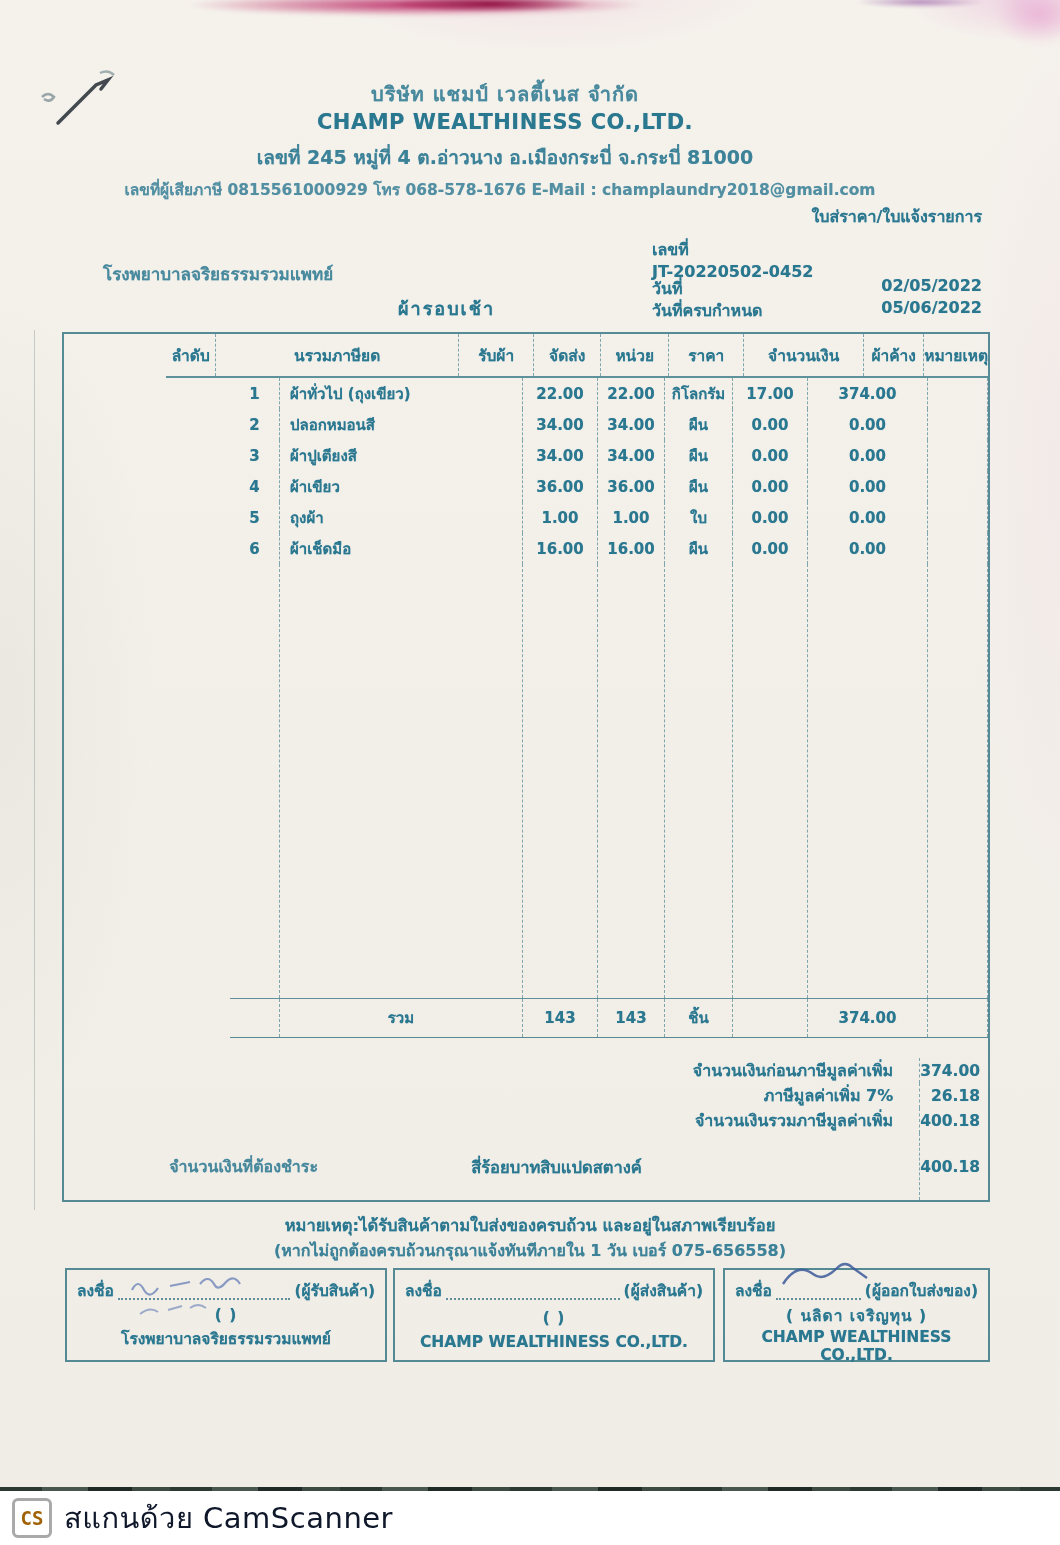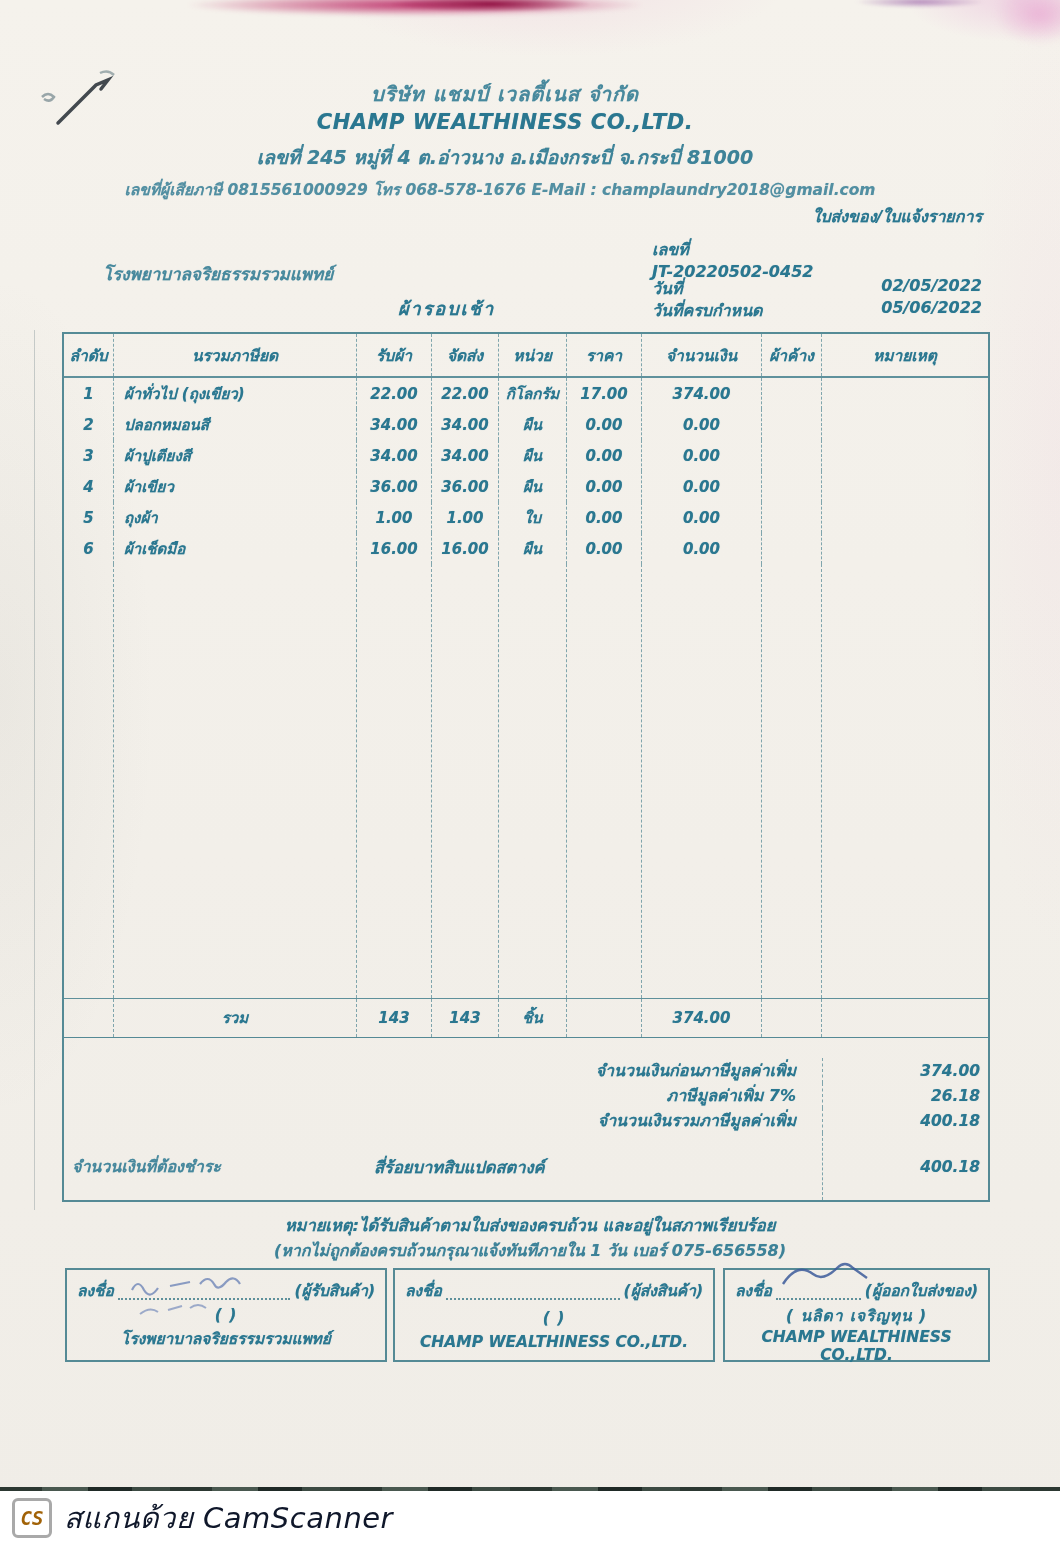--- a/index.html
+++ b/index.html
@@ -6,21 +6,20 @@
   body{font-family:"DejaVu Sans",sans-serif;}
   .page{
     position:relative;width:1060px;height:1545px;overflow:hidden;
     background:
       radial-gradient(340px 110px at 52% -20px, rgba(233,170,205,.22), transparent 70%),
       radial-gradient(160px 60px at 96% 0px, rgba(225,145,205,.30), transparent 70%),
       radial-gradient(220px 600px at 0px 45%, rgba(150,150,140,.09), transparent 70%),
       radial-gradient(140px 700px at 100% 30%, rgba(235,175,210,.10), transparent 70%),
       linear-gradient(#f5f2ec, #f2efe9 55%, #f0ede7);
     color:#2a7790;
-    font-style:italic;
   }
   .ink{color:#2a7790;text-shadow:0 0 .7px rgba(42,119,144,.55);}
   .abs{position:absolute;}
   
   .streak{left:185px;top:-6px;width:460px;height:22px;border-radius:50%;
     background:radial-gradient(closest-side, rgba(181,20,86,.85), rgba(181,20,86,.35) 60%, transparent);
     filter:blur(2px);}
   .streak2{left:390px;top:-4px;width:200px;height:16px;border-radius:50%;
     background:radial-gradient(closest-side, rgba(140,10,60,.9), transparent);filter:blur(1px);}
   .smudge-purple{left:855px;top:-4px;width:130px;height:12px;border-radius:50%;
@@ -35,21 +34,21 @@
   .h-ad{top:142px;font-size:19px;opacity:.9;}
   .h-tax{top:177px;font-size:15.5px;opacity:.8;width:1060px;left:-30px;}
   .doc-type{top:204px;right:78px;font-size:16px;font-weight:600;}
   .meta-line{right:78px;font-size:16px;font-weight:600;width:330px;display:flex;justify-content:space-between;}
   .m1{top:237px;flex-direction:column;} .m2{top:276px;}
   .customer{left:103px;top:260px;font-size:17px;font-weight:600;opacity:.85;}
   .batch{left:398px;top:294px;font-size:18px;font-weight:600;letter-spacing:2px;}
   .due-line{top:298px;right:78px;width:330px;display:flex;justify-content:space-between;font-size:16px;font-weight:600;}
   
   .tbl{left:62px;top:332px;width:928px;height:870px;display:flex;flex-direction:column;
-    border:2px solid rgba(32,104,122,.75);box-sizing:border-box;font-size:15px;font-weight:600;}
+    border:2px solid rgba(32,104,122,.75);box-sizing:border-box;font-size:15px;font-weight:600;align-items:flex-end;}
   .trow{display:grid;grid-template-columns:50px 243px 75px 67px 68px 75px 120px 60px 1fr;}
   .c{border-right:1.4px dashed rgba(32,104,122,.55);display:flex;align-items:center;justify-content:center;box-sizing:border-box;}
   .c:last-child{border-right:none;}
   .c.desc{justify-content:flex-start;padding-left:10px;}
   .thead{height:42px;border-bottom:2px solid rgba(32,104,122,.7);font-weight:700;font-size:15.5px;}
   .item{height:31px;}
   .filler{flex:1;}
   .sum{height:38px;border-top:1.6px solid rgba(32,104,122,.7);border-bottom:1.8px solid rgba(32,104,122,.75);font-weight:700;}
   .totals{height:142px;display:flex;flex-direction:column;margin-top:20px;}
   .trow2{display:grid;grid-template-columns:758px 1fr;flex:0 0 30px;}
@@ -94,21 +93,21 @@
     <path d="M28,68 L66,30 l12,-5 l-7,9" fill="none" stroke="#232c34" stroke-width="3.5" stroke-linecap="round" opacity=".85"></path>
     <path d="M12,42 q6,-6 12,0 q-4,6 -10,2" fill="none" stroke="#3c5a66" stroke-width="2.5" opacity=".5"></path>
     <path d="M70,18 q8,-4 14,2" fill="none" stroke="#3c5a66" stroke-width="2.5" opacity=".45"></path>
   </svg>
 
   <div class="abs hdr h-th ink">บริษัท แชมป์ เวลตี้เนส จำกัด</div>
   <div class="abs hdr h-en ink">CHAMP WEALTHINESS CO.,LTD.</div>
   <div class="abs hdr h-ad ink">เลขที่ 245 หมู่ที่ 4 ต.อ่าวนาง อ.เมืองกระบี่ จ.กระบี่ 81000</div>
   <div class="abs hdr h-tax ink">เลขที่ผู้เสียภาษี 0815561000929 โทร 068-578-1676 E-Mail : champlaundry2018@gmail.com</div>
 
-  <div class="abs doc-type ink">ใบส่งของ/ใบแจ้งรายการ</div>
+  <div class="abs doc-type ink">ใบส่ราคา/ใบแจ้งรายการ</div>
   <div class="abs meta-line m1">
     <span class="ink">เลขที่</span>
     <span class="ink">JT-20220502-0452</span>
   </div>
   <div class="abs meta-line m2">
     <span class="ink">วันที่</span>
     <span class="ink">02/05/2022</span>
   </div>
   <div class="abs customer ink">โรงพยาบาลจริยธรรมรวมแพทย์</div>
   <div class="abs batch ink">ผ้ารอบเช้า</div>

